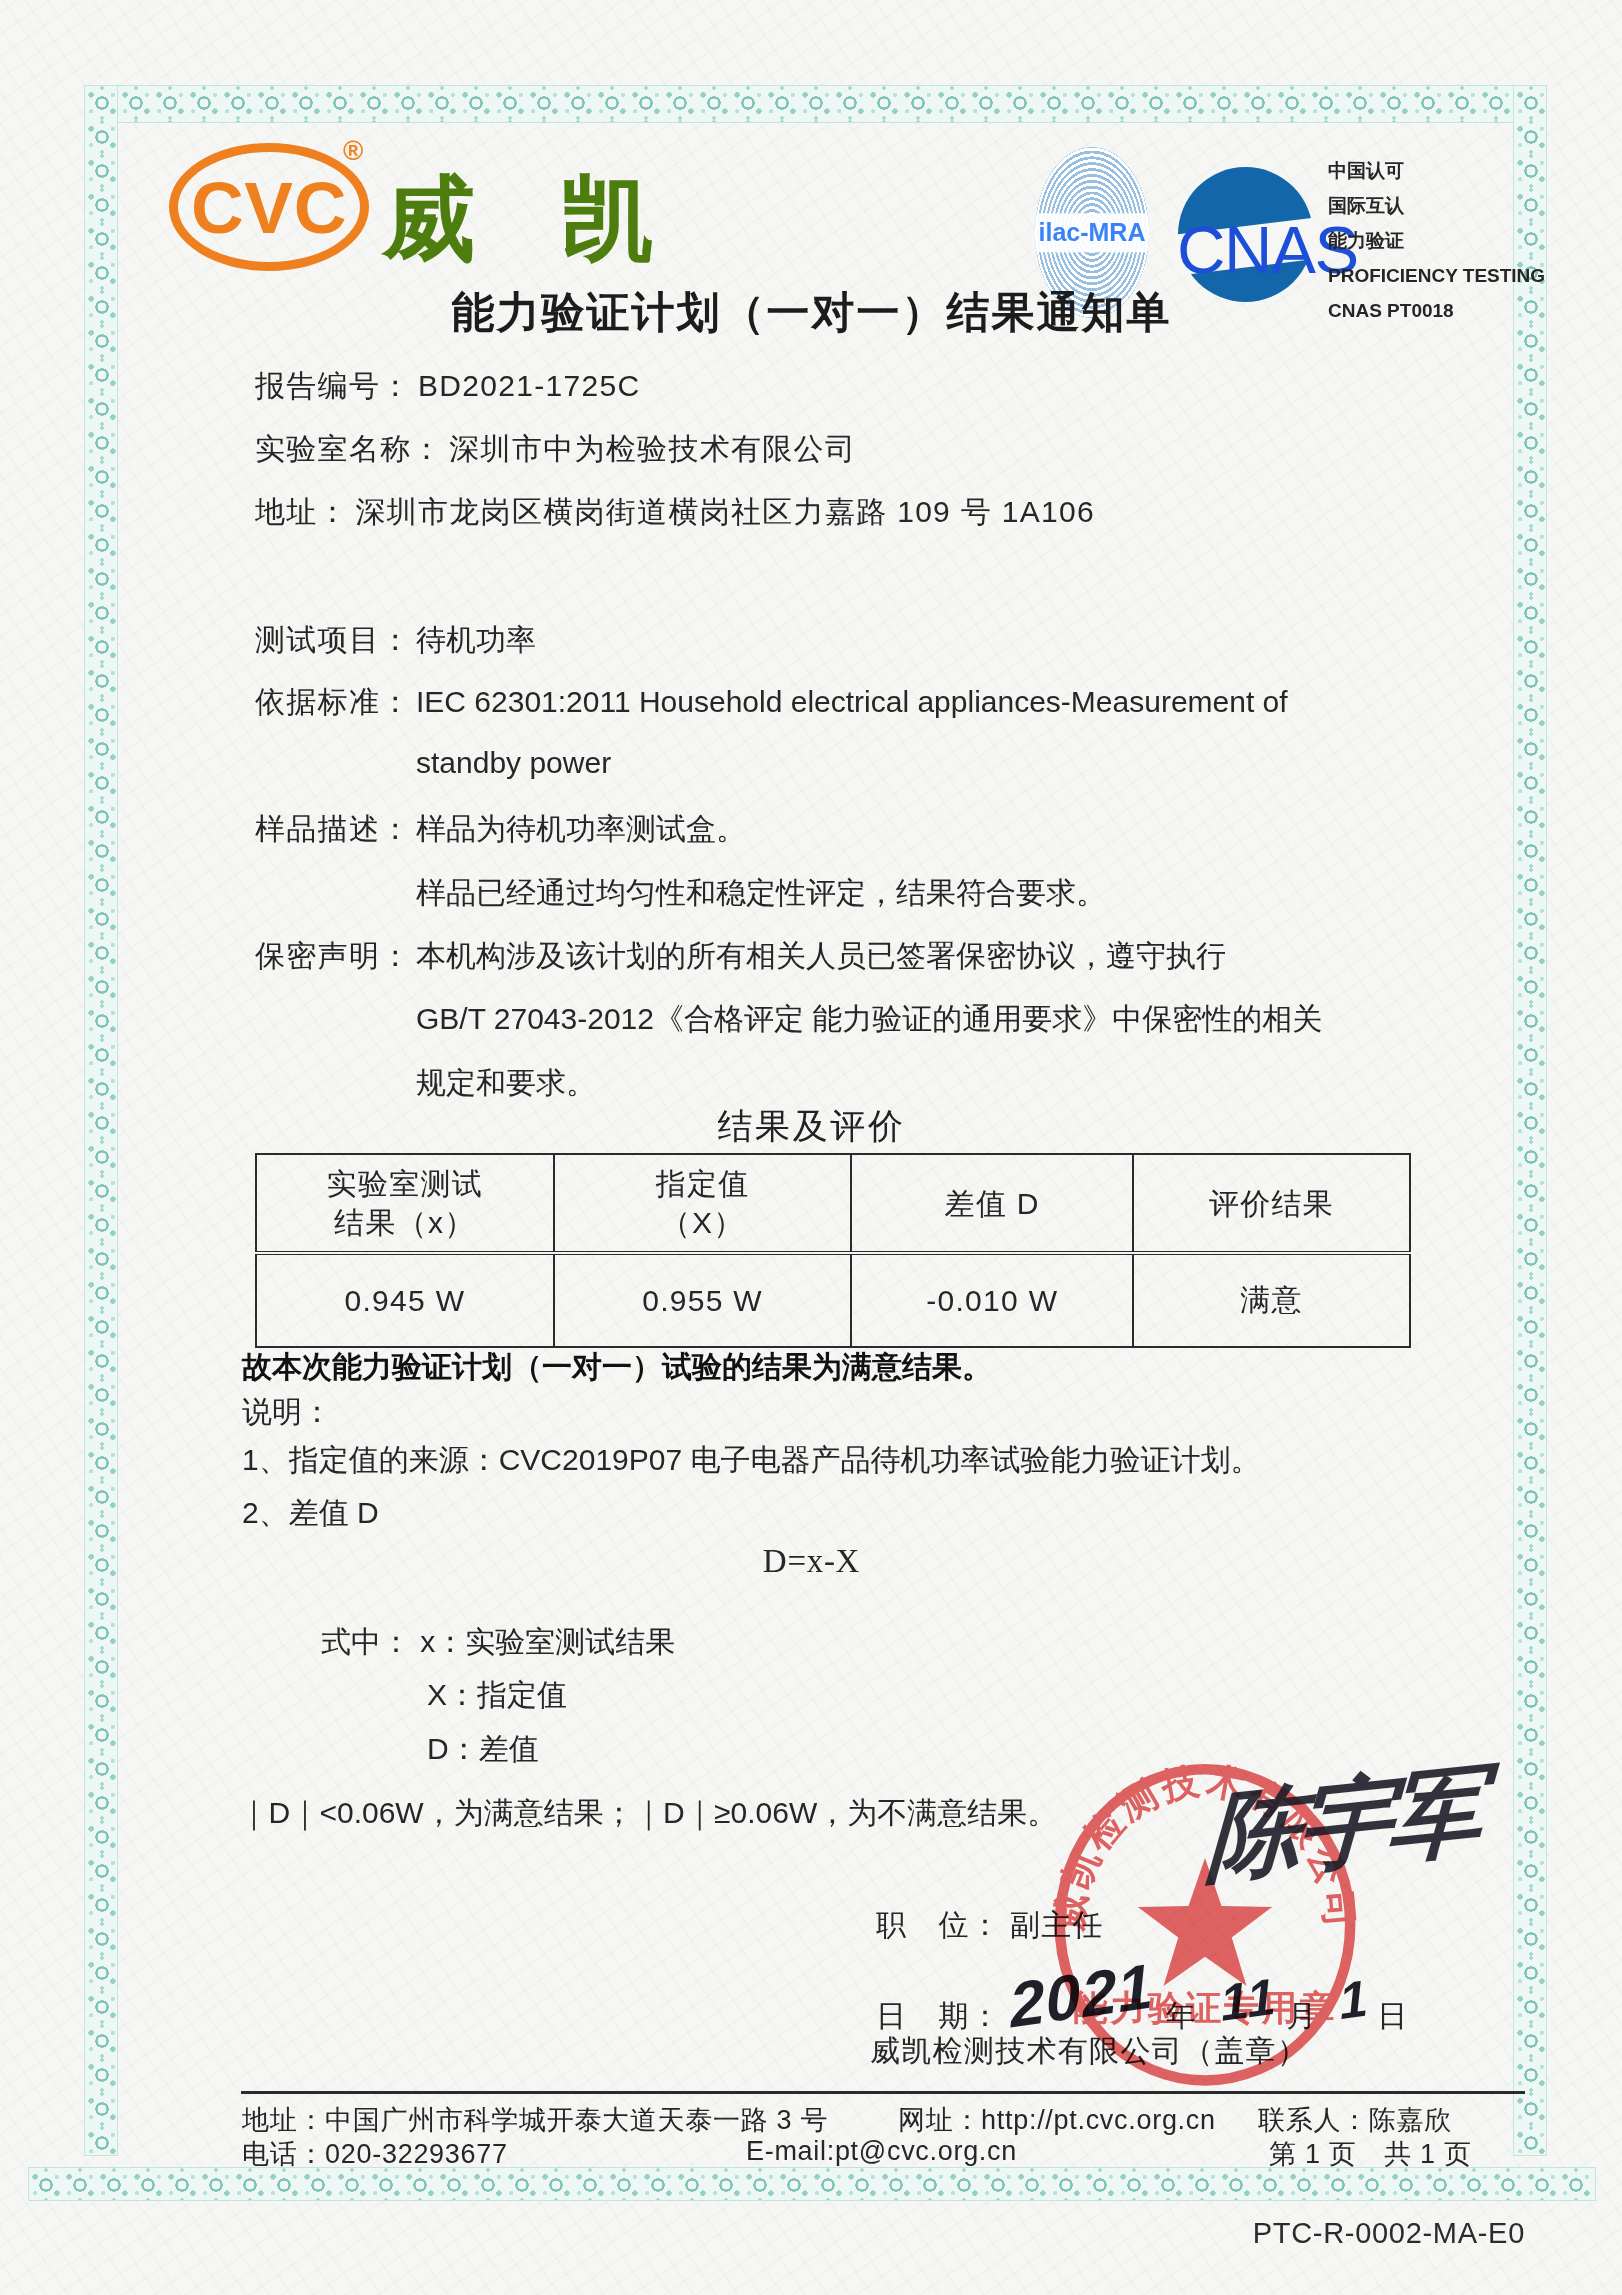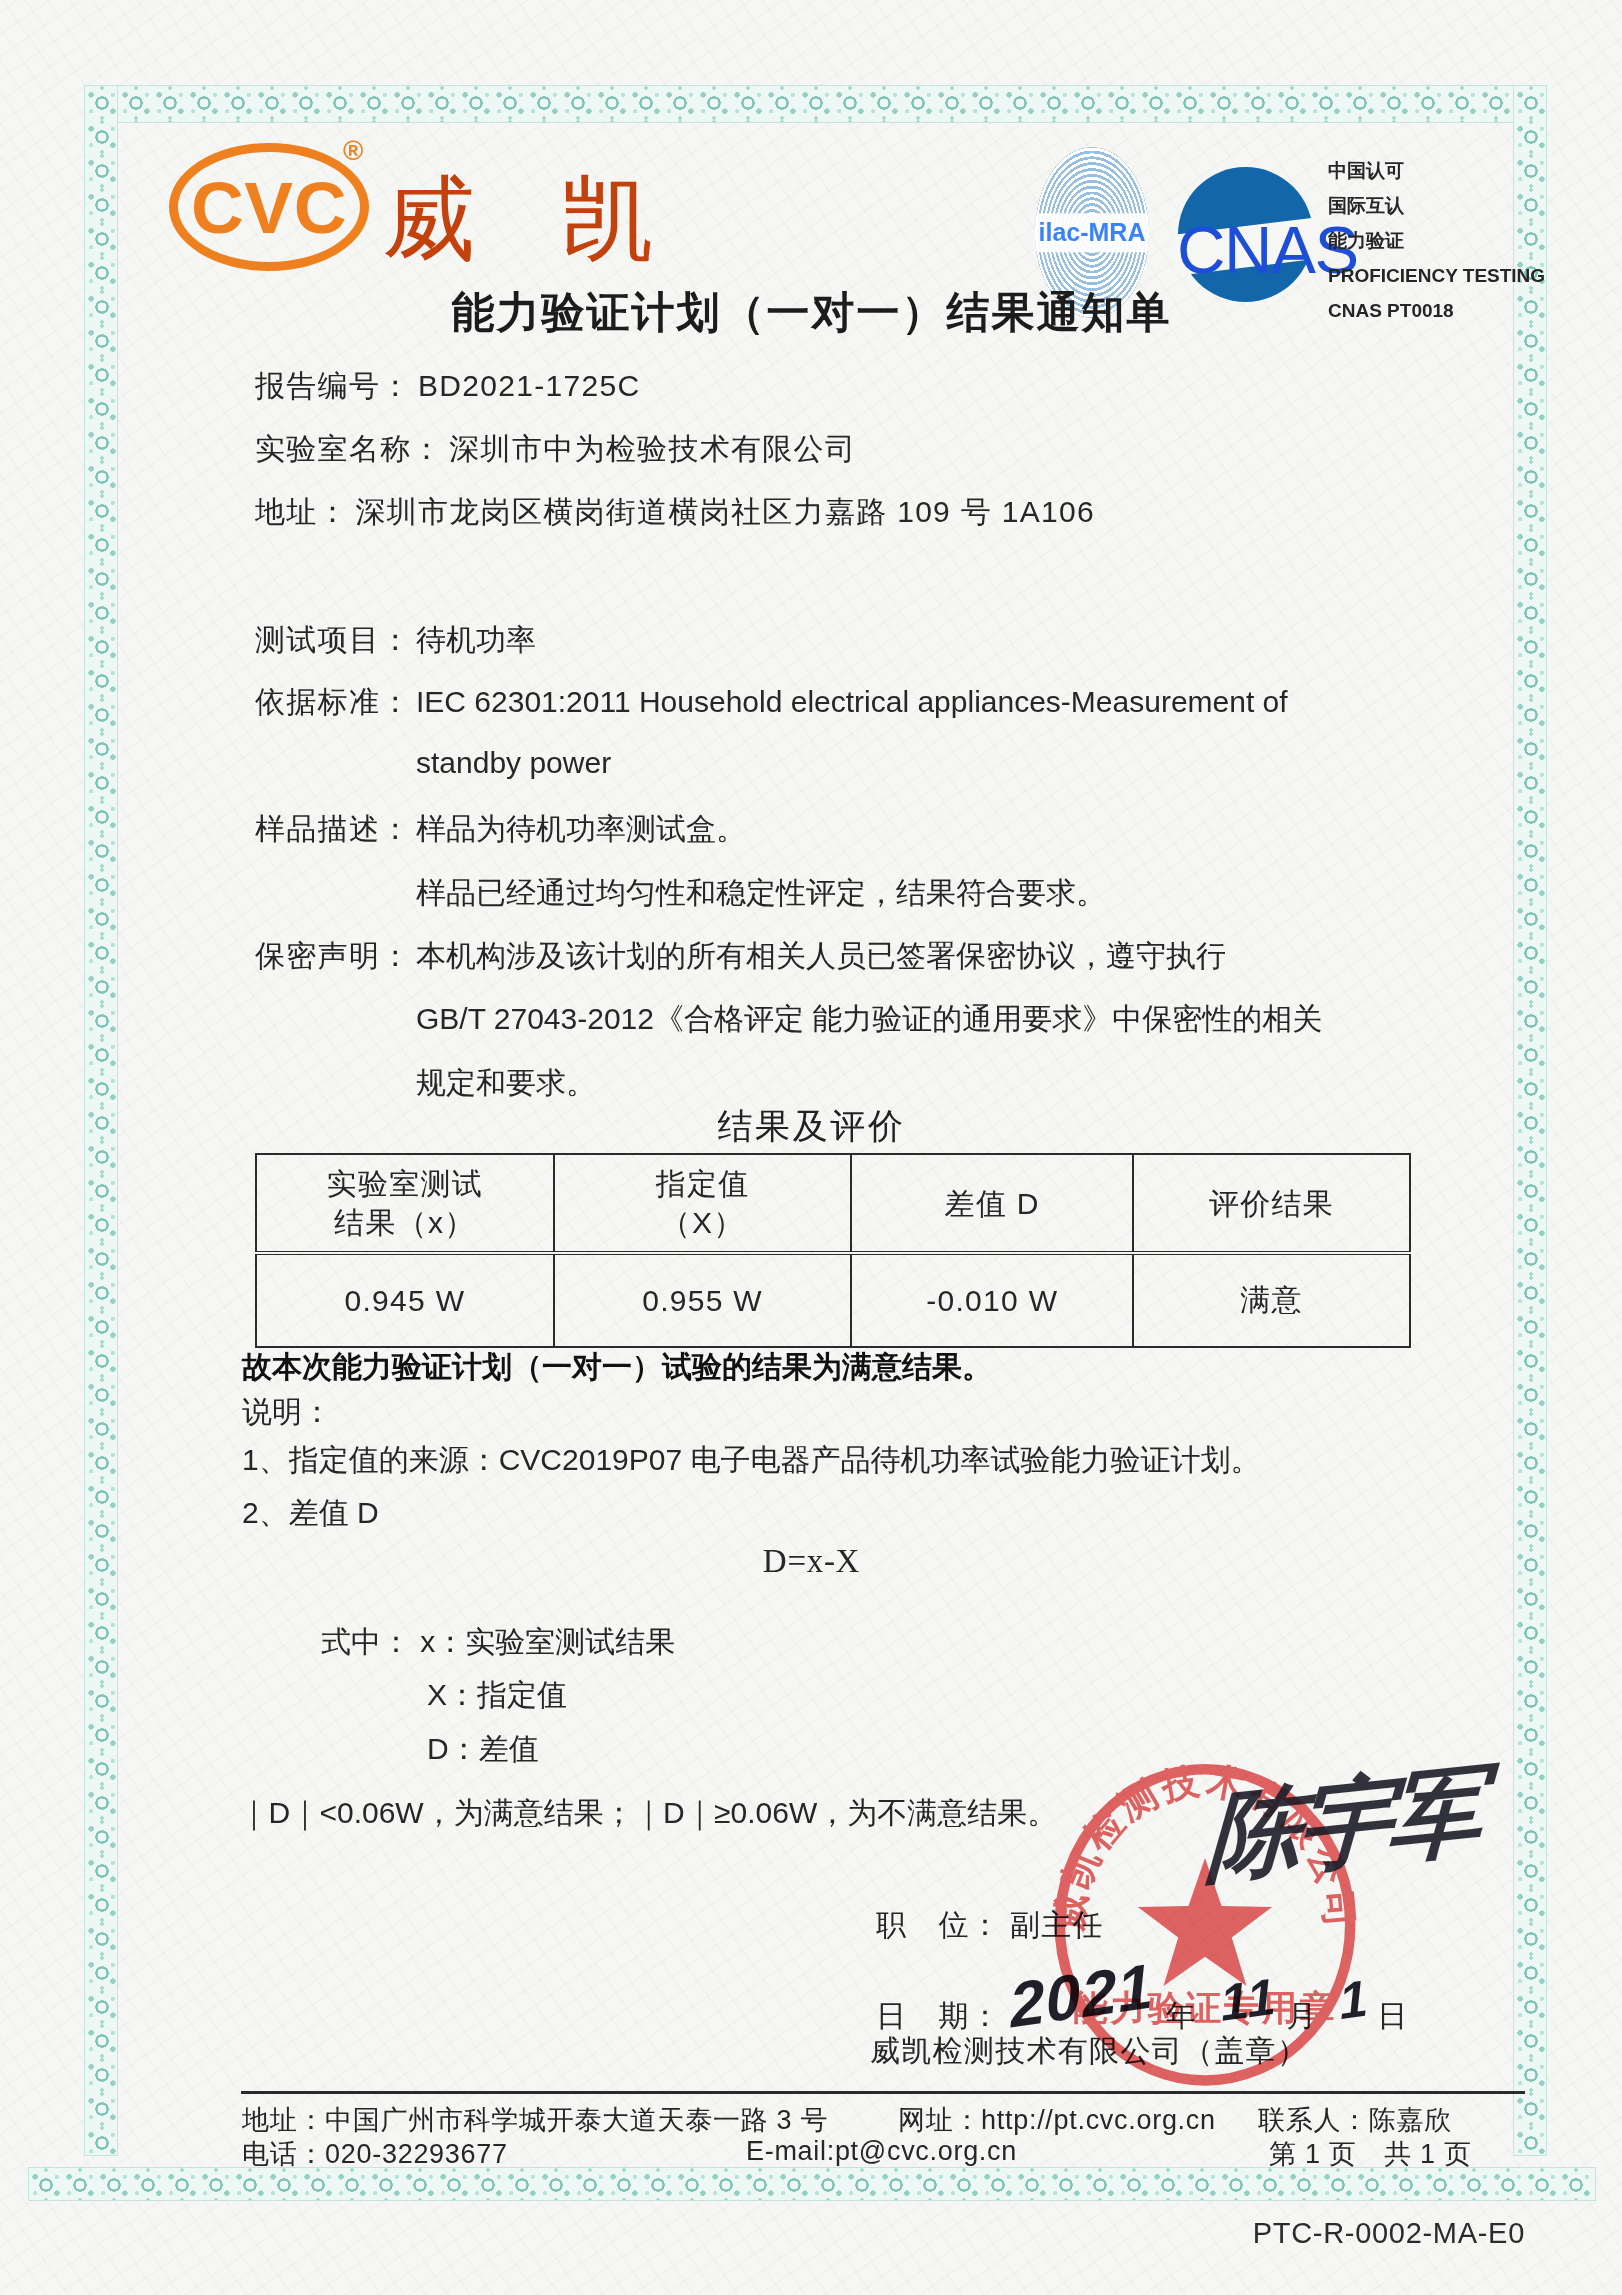--- a/index.html
+++ b/index.html
@@ -23,21 +23,21 @@
   .band-top{left:84px;top:85px;width:1457px;height:38px;}
   .band-left{left:84px;top:85px;width:34px;height:2071px;}
   .band-right{left:1513px;top:85px;width:34px;height:2071px;}
   .band-bottom{left:27.5px;top:2167px;width:1568px;height:34px;}
 
   
   .cvc-logo{position:absolute;left:169px;top:143px;width:200px;height:128px;border:9.8px solid #ef8020;
             border-radius:50%;display:flex;align-items:center;justify-content:center;box-sizing:border-box;}
   .cvc-text{font-size:73px;font-weight:bold;color:#ef8020;letter-spacing:0.7px;}
   .cvc-reg{position:absolute;left:343px;top:135px;font-size:27.5px;font-weight:bold;color:#ef8020;}
-  .brand{position:absolute;left:382px;top:157px;font-size:93px;font-weight:normal;color:#c2410c;letter-spacing:30px;white-space:nowrap;}
+  .brand{position:absolute;left:382px;top:157px;font-size:93px;font-weight:bold;color:#4d7c0f;letter-spacing:30px;white-space:nowrap;}
   .ilac{position:absolute;left:1035px;top:147px;width:114px;height:171px;border-radius:50%;overflow:hidden;
         background:repeating-radial-gradient(ellipse at 50% 50%, #ffffff 0 2px, #96bfe2 2px 3.9px);}
   .ilac-strip{position:absolute;left:0;top:50%;transform:translateY(-50%);width:100%;
         background:rgba(255,255,255,.92);text-align:center;padding:5.2px 0;}
   .ilac-text{font-size:25px;font-weight:bold;color:#3b82f6;}
   .cnas{position:absolute;left:1177px;top:151px;width:140px;height:169px;}
   .cnas-disc{position:absolute;left:1.3px;top:15.7px;width:135px;height:135px;border-radius:50%;background:#1266a9;}
   .cnas-cut{position:absolute;left:-5.2px;top:75px;width:151px;height:41px;background:#f6f7f4;transform:rotate(-7deg);}
   .cnas-text{position:absolute;left:0px;top:60px;font-size:67px;font-weight:normal;color:#1d4ed8;letter-spacing:-1.3px;}
   .accred{position:absolute;left:1328px;top:153px;line-height:35px;}

